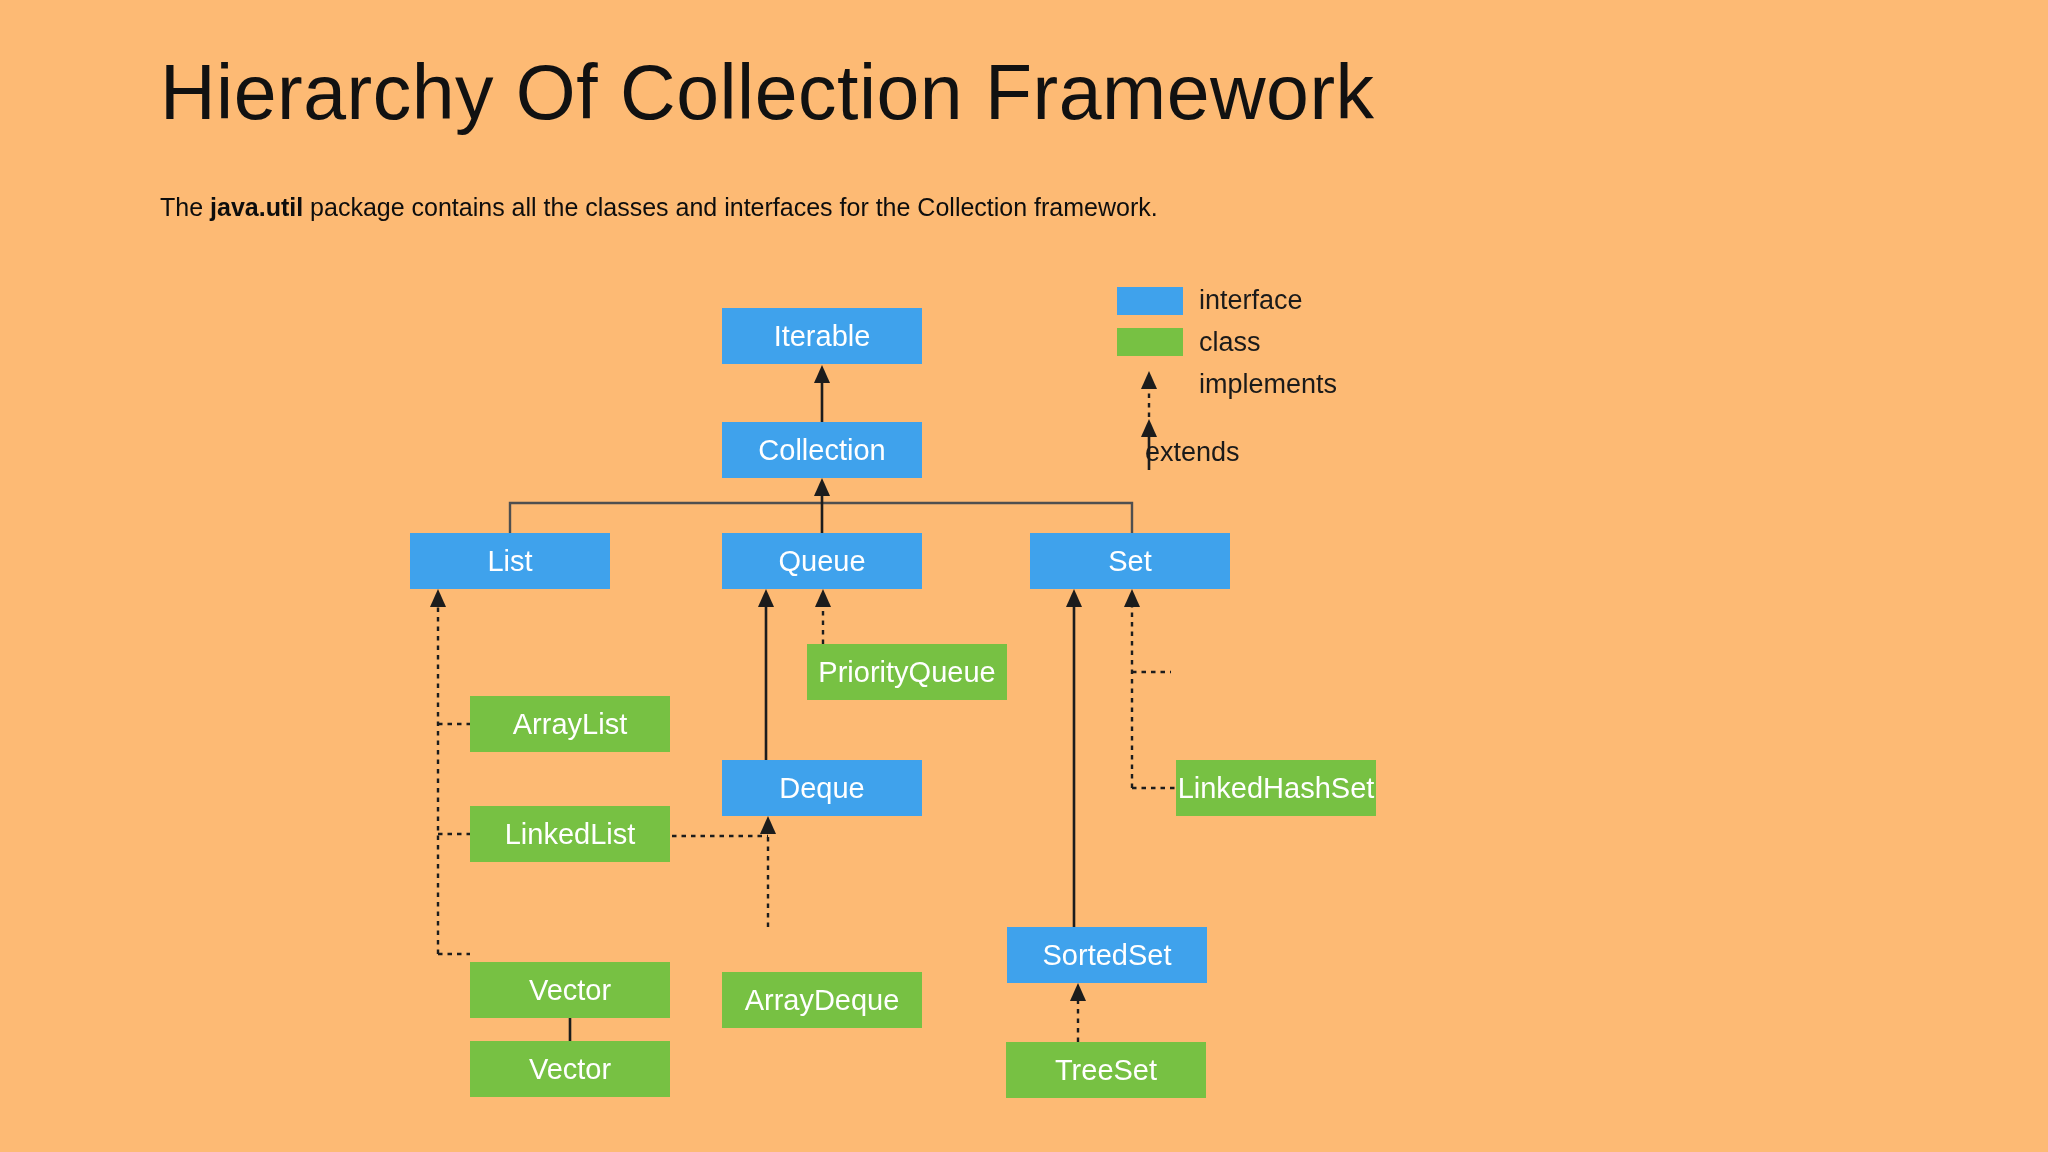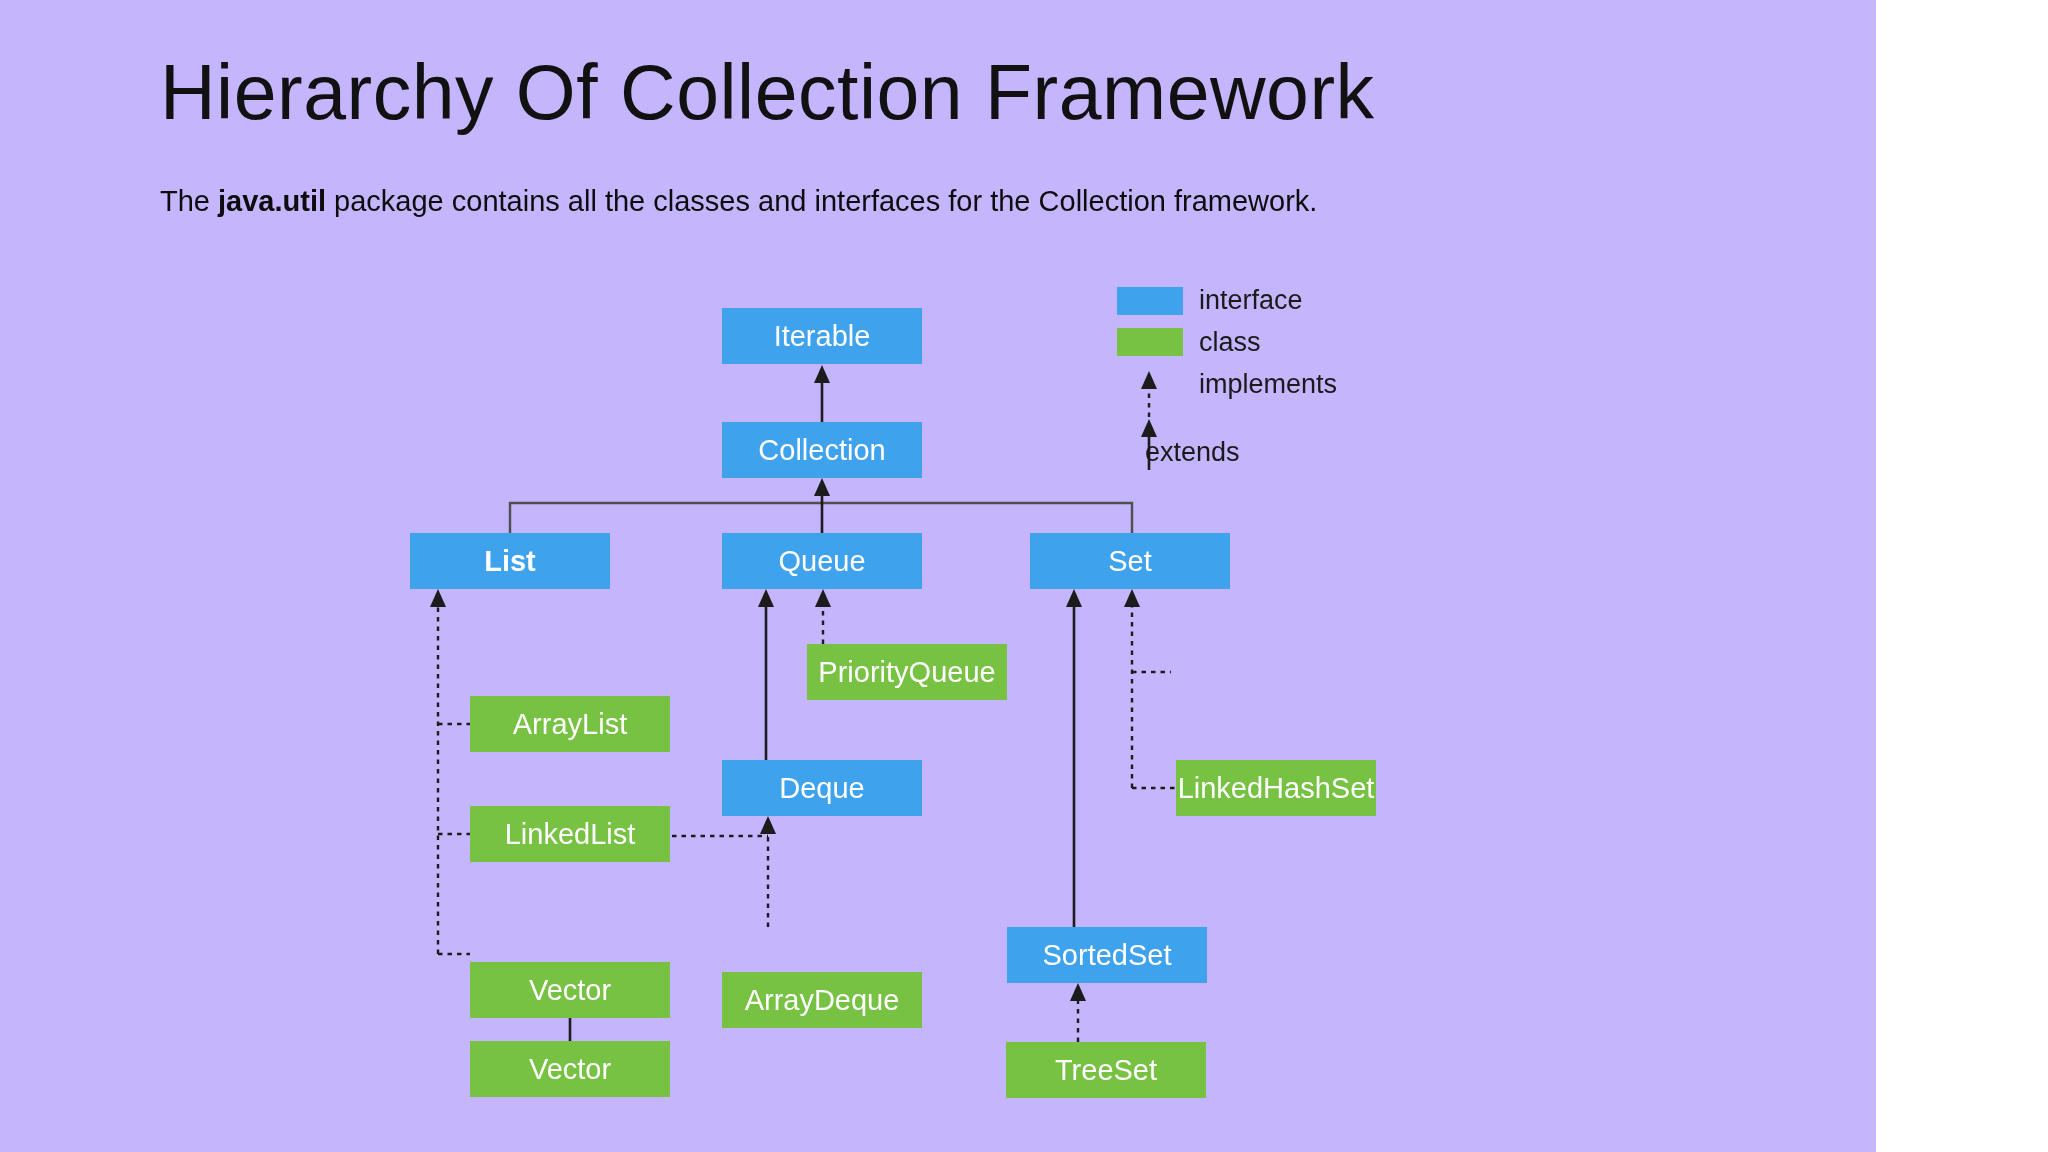--- a/index.html
+++ b/index.html
@@ -1,38 +1,38 @@
 <!DOCTYPE html>
 <html style="--color-interface: #3fa2ec; --color-class: #77c143;"><head>
 <meta charset="utf-8">
 <style>
   html, body { margin: 0; padding: 0; background: #ffffff; }
   .stage {
     position: relative;
-    width: 1876px;
+    width: 2048px;
     height: 1152px;
-    background: #c4b5fd;
+    background: #fdba74;
     font-family: "Liberation Sans", sans-serif;
     overflow: hidden;
   }
   .page-title {
     position: absolute;
     left: 160px;
     top: 48px;
     font-size: 77px;
     font-weight: 300;
     letter-spacing: 0.5px;
     color: #111111;
     white-space: nowrap;
   }
   .page-subtitle {
     position: absolute;
     left: 160px;
-    top: 185px;
-    font-size: 29px;
+    top: 193px;
+    font-size: 25px;
     color: #0d0d0d;
     white-space: nowrap;
   }
   .page-subtitle b { font-weight: 700; }
 
   svg.connectors {
     position: absolute;
     left: 0; top: 0;
     width: 2048px; height: 1152px;
   }
@@ -153,21 +153,21 @@
 
   <div class="legend-swatch t-interface" style="left:1117px; top:287px;"></div>
   <div class="legend-label" style="left:1199px; top:285px;">interface</div>
   <div class="legend-swatch t-class" style="left:1117px; top:328px;"></div>
   <div class="legend-label" style="left:1199px; top:327px;">class</div>
   <div class="legend-label" style="left:1199px; top:355px;margin-top:14px;">implements</div>
   <div class="legend-label" style="left:1145px; top:437px;">extends</div>
 
   <div class="node t-interface" style="left:722px;  top:308px;">Iterable</div>
   <div class="node t-interface" style="left:722px;  top:422px;">Collection</div>
-  <div class="node t-interface" style="left:410px;  top:533px;font-weight:bold;">List</div>
+  <div class="node t-interface" style="left:410px;  top:533px;">List</div>
   <div class="node t-interface" style="left:722px;  top:533px;">Queue</div>
   <div class="node t-interface" style="left:1030px; top:533px;">Set</div>
   <div class="node t-class" style="left:807px;  top:644px;">PriorityQueue</div>
   <div class="node t-class" style="left:470px;  top:696px;">ArrayList</div>
   <div class="node t-interface" style="left:722px;  top:760px;">Deque</div>
   <div class="node t-class" style="left:1176px; top:760px;">LinkedHashSet</div>
   <div class="node t-class" style="left:470px;  top:806px;">LinkedList</div>
   <div class="node t-class" style="left:470px;  top:926px;margin-top:36px;">Vector</div>
   <div class="node t-class" style="left:722px;  top:927px;margin-top:45px;">ArrayDeque</div>
   <div class="node t-interface" style="left:1007px; top:927px;">SortedSet</div>

